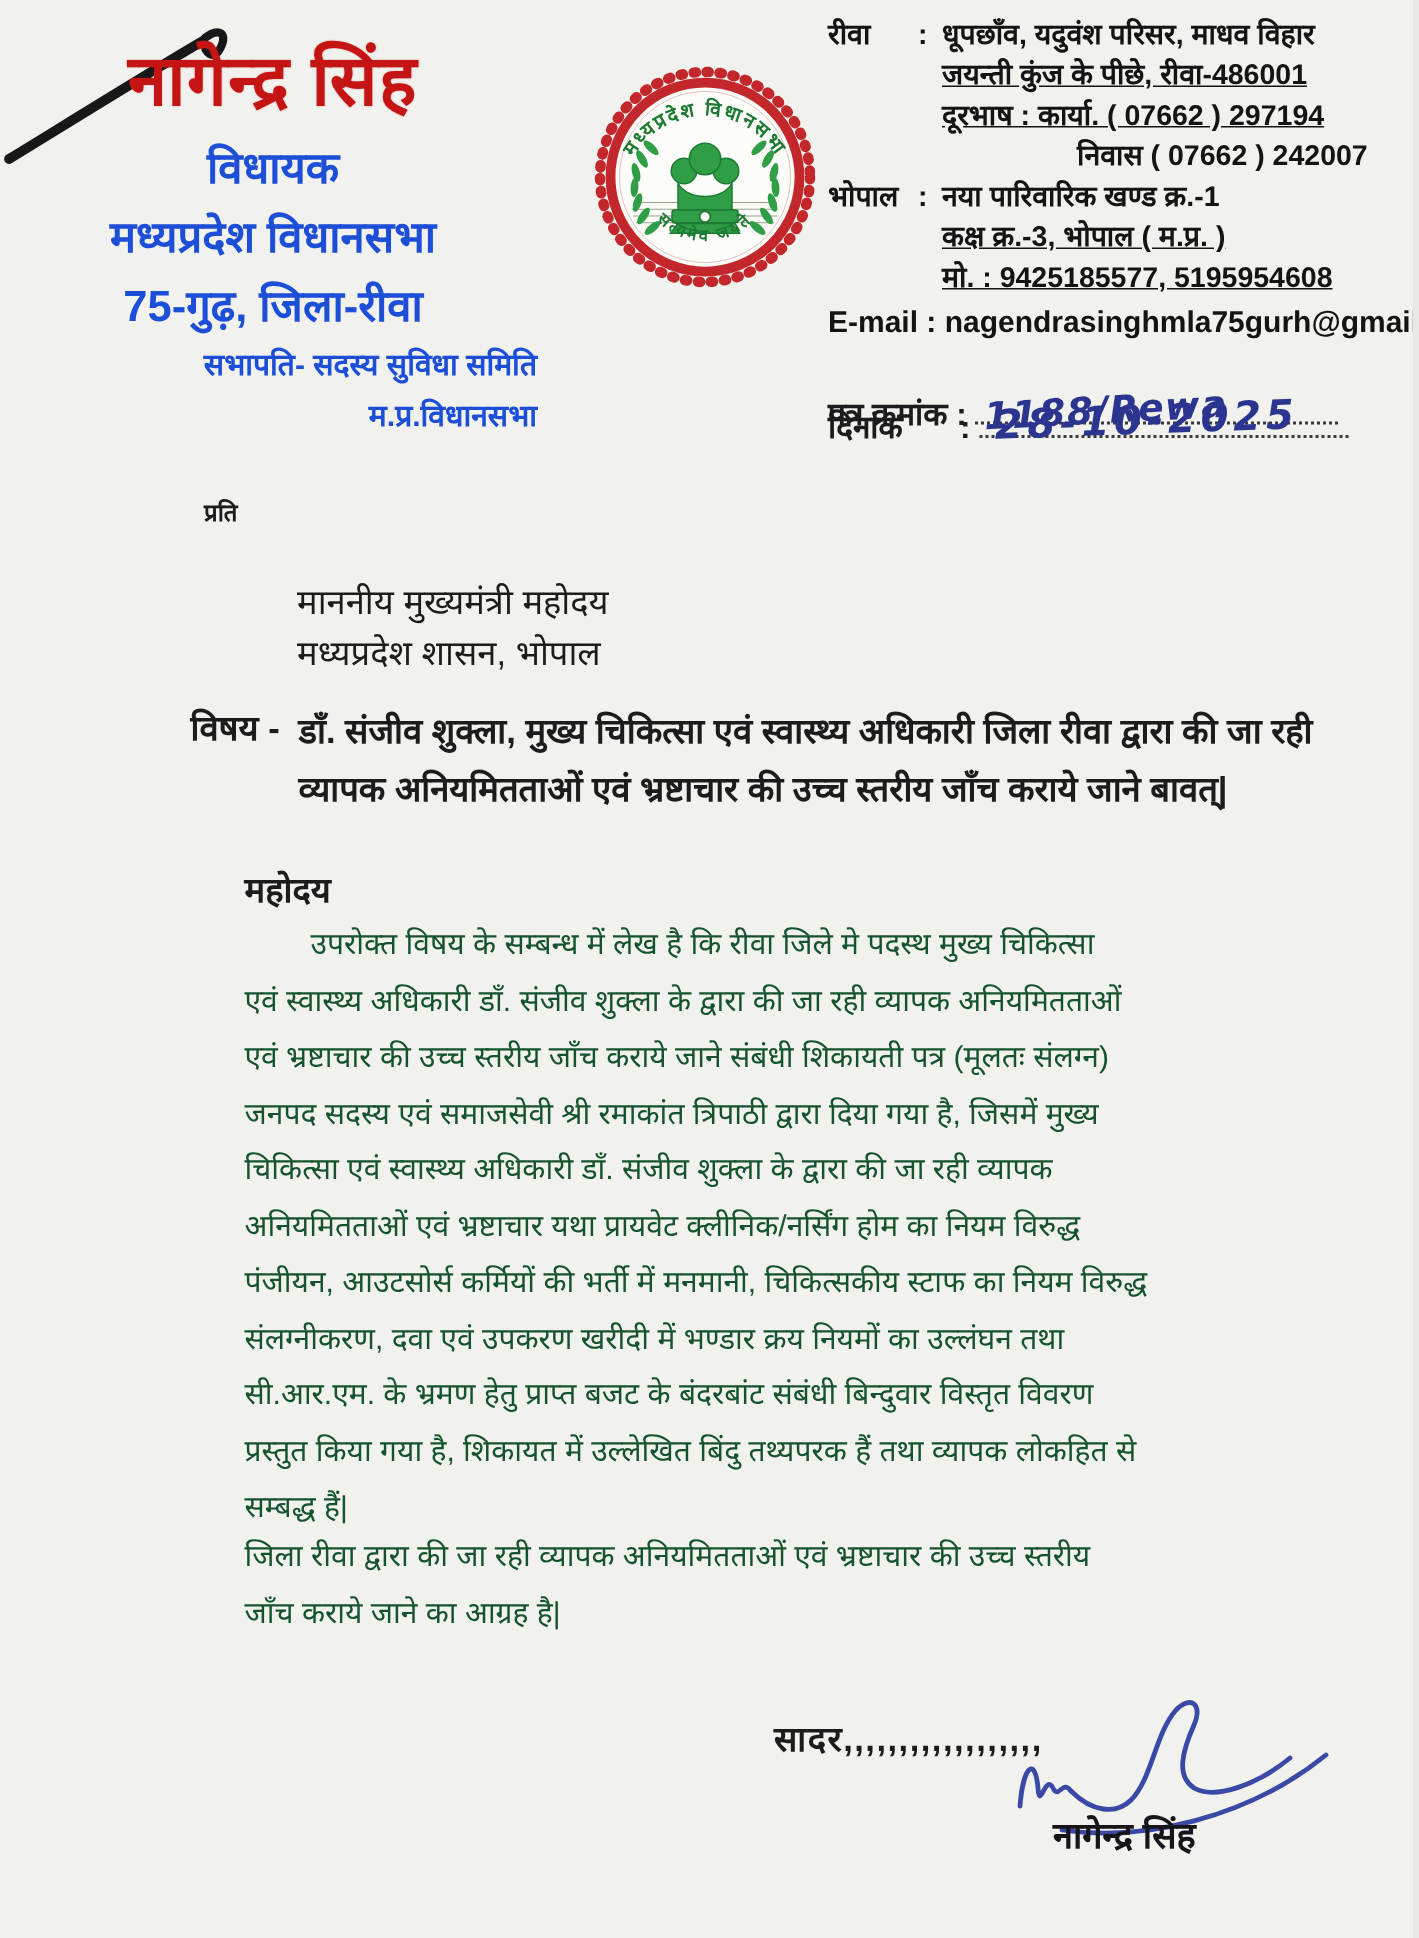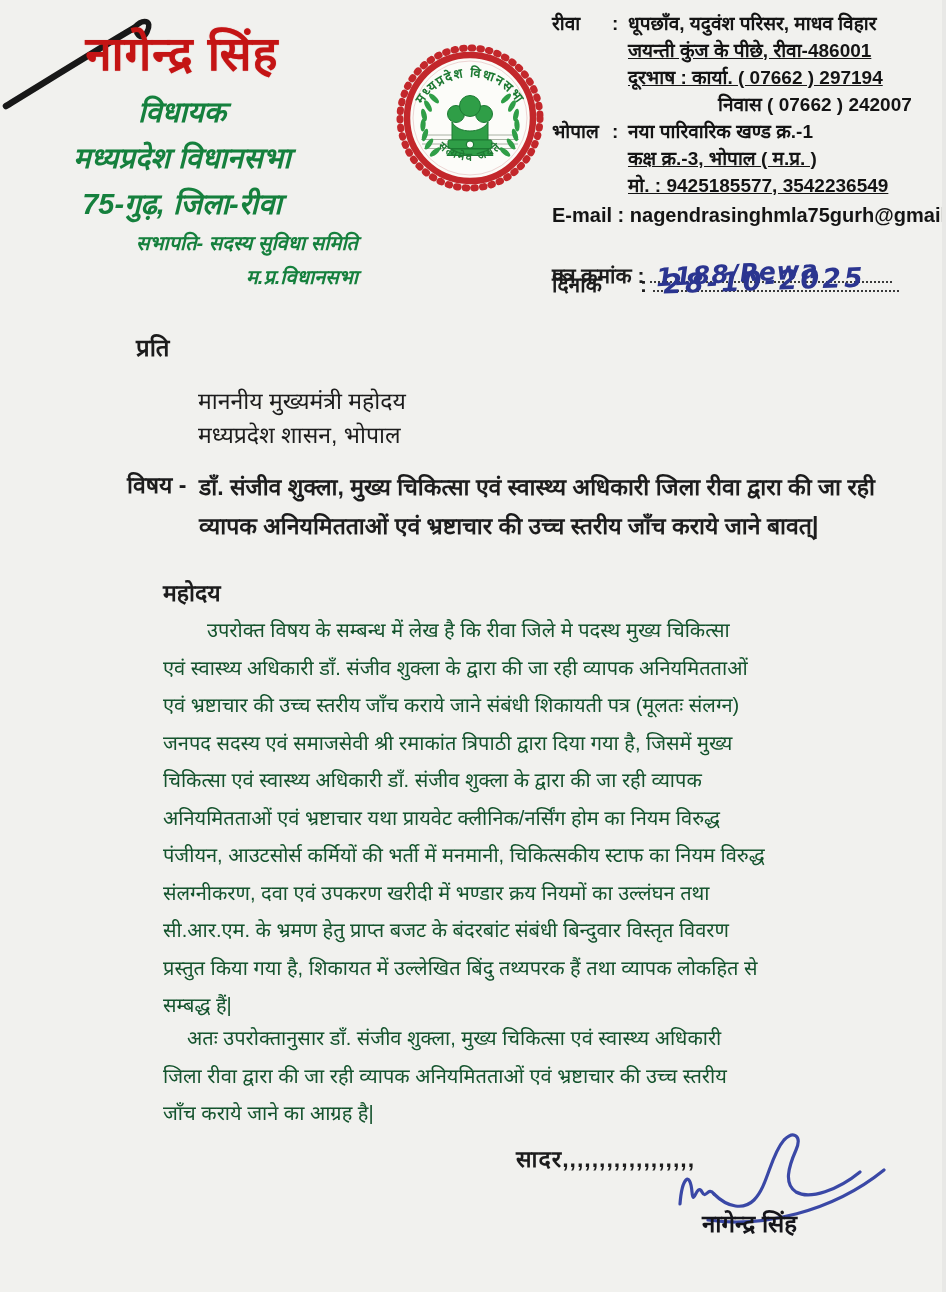--- a/index.html
+++ b/index.html
@@ -2,21 +2,21 @@
 <html><head>
 <meta charset="utf-8">
 <style>
   html,body{margin:0;padding:0;background:#e8e8e6;}
   .page{position:relative;width:942px;height:1292px;background:#f1f1ee;overflow:hidden;
         font-family:"Liberation Sans","DejaVu Sans",sans-serif;color:#1c1c1c;}
   
   .hdr-left{position:absolute;left:6px;top:20px;width:352px;text-align:center;font-weight:700;}
   .hdr-name{font-size:47px;color:#c41414;font-weight:800;letter-spacing:1px;
             text-shadow:0 0 1px rgba(196,20,20,.5);}
-  .hdr-sub{font-size:29px;margin-top:7px;color:#15803d;font-style:italic;}
+  .hdr-sub{font-size:29px;margin-top:7px;color:#1d4ed8;}
   .hdr-sub.small{font-size:20px;text-align:right;}
   
   .emblem{position:absolute;left:394px;top:42px;}
   
   .hdr-right{position:absolute;left:552px;top:10px;width:392px;font-size:19px;
              font-weight:700;line-height:27px;color:#141414;}
   .r-row{white-space:nowrap;}
   .r-lbl{display:inline-block;width:60px;}
   .r-col{display:inline-block;width:16px;}
   .ind1{padding-left:76px;text-decoration:underline;}
@@ -27,21 +27,21 @@
   .ref-row{top:230px;margin-top:29px;}
   .date-row{top:268px;}
   .dotline{display:inline-block;vertical-align:baseline;border-bottom:2.5px dotted #3a3a3a;
            height:22px;position:relative;margin-left:6px;}
   .hand{position:absolute;color:#2b3590;font-style:italic;font-weight:600;
         font-family:"DejaVu Sans",sans-serif;}
   .hand.ref{left:6px;bottom:-7px;font-size:25px;transform:rotate(-3deg);letter-spacing:1px;}
   .hand.date{left:10px;bottom:-6px;font-size:27px;transform:rotate(-2deg);letter-spacing:3px;}
   .date-lbl{display:inline-block;width:88px;}
   
-  .to-label{position:absolute;left:136px;top:330px;font-size:24px;font-weight:600;}
+  .to-label{position:absolute;left:136px;top:330px;font-size:16px;font-weight:600;}
   .to-lines{position:absolute;left:198px;top:384px;font-size:23px;line-height:34px;font-weight:500;}
   .subject{position:absolute;left:127px;top:468px;display:flex;font-size:23px;}
   .subject-label{font-weight:700;width:72px;flex:none;}
   .subject-text{font-weight:600;line-height:39px;}
   .salutation{position:absolute;left:163px;top:576px;font-size:23px;font-weight:600;}
   .para{position:absolute;left:163px;font-size:20px;line-height:37.5px;font-weight:500;
         white-space:nowrap;color:#14532d;}
   .para1{top:612px;}
   .para2{top:1020px;}
   .fl-indent1{padding-left:44px;}
@@ -126,21 +126,21 @@
     <div class="r-row">
       <span class="r-lbl">रीवा</span><span class="r-col">:</span><span>धूपछाँव, यदुवंश परिसर, माधव विहार</span>
     </div>
     <div class="r-row ind1">जयन्ती कुंज के पीछे, रीवा-486001</div>
     <div class="r-row ind1">दूरभाष : कार्या. ( 07662 ) 297194</div>
     <div class="r-row ind2">निवास ( 07662 ) 242007</div>
     <div class="r-row">
       <span class="r-lbl">भोपाल</span><span class="r-col">:</span><span>नया पारिवारिक खण्ड क्र.-1</span>
     </div>
     <div class="r-row ind1">कक्ष क्र.-3, भोपाल ( म.प्र. )</div>
-    <div class="r-row ind1">मो. : 9425185577, 3542236549</div>
+    <div class="r-row ind1">मो. : 9425185577, 5195954608</div>
     <div class="email-row">E-mail : nagendrasinghmla75gurh@gmail.com</div>
   </div>
 
   <div class="ref-row">
     <span>पत्र क्रमांक :</span><span class="dotline" style="width:242px;"><span class="hand ref">1188/Rewa</span></span>
   </div>
 
   <div class="date-row">
     <span class="date-lbl">दिनांक</span><span>:</span><span class="dotline" style="width:246px;"><span class="hand date">28-10-2025</span></span>
   </div>
@@ -169,21 +169,20 @@
     <div>चिकित्सा एवं स्वास्थ्य अधिकारी डाँ. संजीव शुक्ला के द्वारा की जा रही व्यापक</div>
     <div>अनियमितताओं एवं भ्रष्टाचार यथा प्रायवेट क्लीनिक/नर्सिंग होम का नियम विरुद्ध</div>
     <div>पंजीयन, आउटसोर्स कर्मियों की भर्ती में मनमानी, चिकित्सकीय स्टाफ का नियम विरुद्ध</div>
     <div>संलग्नीकरण, दवा एवं उपकरण खरीदी में भण्डार क्रय नियमों का उल्लंघन तथा</div>
     <div>सी.आर.एम. के भ्रमण हेतु प्राप्त बजट के बंदरबांट संबंधी बिन्दुवार विस्तृत विवरण</div>
     <div>प्रस्तुत किया गया है, शिकायत में उल्लेखित बिंदु तथ्यपरक हैं तथा व्यापक लोकहित से</div>
     <div>सम्बद्ध हैं|</div>
   </div>
 
   <div class="para para2">
-    <div class="fl-indent2">अतः उपरोक्तानुसार डाँ. संजीव शुक्ला, मुख्य चिकित्सा एवं स्वास्थ्य अधिकारी</div>
     <div>जिला रीवा द्वारा की जा रही व्यापक अनियमितताओं एवं भ्रष्टाचार की उच्च स्तरीय</div>
     <div>जाँच कराये जाने का आग्रह है|</div>
   </div>
 
   <div class="closing">सादर,,,,,,,,,,,,,,,,,,</div>
 
   <svg class="signature" width="250" height="120" viewBox="0 0 250 120">
     <g stroke="#2b3aa0" stroke-width="3.2" fill="none" stroke-linecap="round" stroke-linejoin="round" opacity="0.92">
       <path d="M28,78 C30,52 38,44 40,66 C41,82 45,56 50,66 C54,74 56,60 62,68"></path>
       <path d="M62,68 C76,82 92,84 102,74 C116,60 118,30 132,14 C142,4 150,10 144,24 C136,42 132,58 144,66 C158,74 186,64 208,46"></path>

